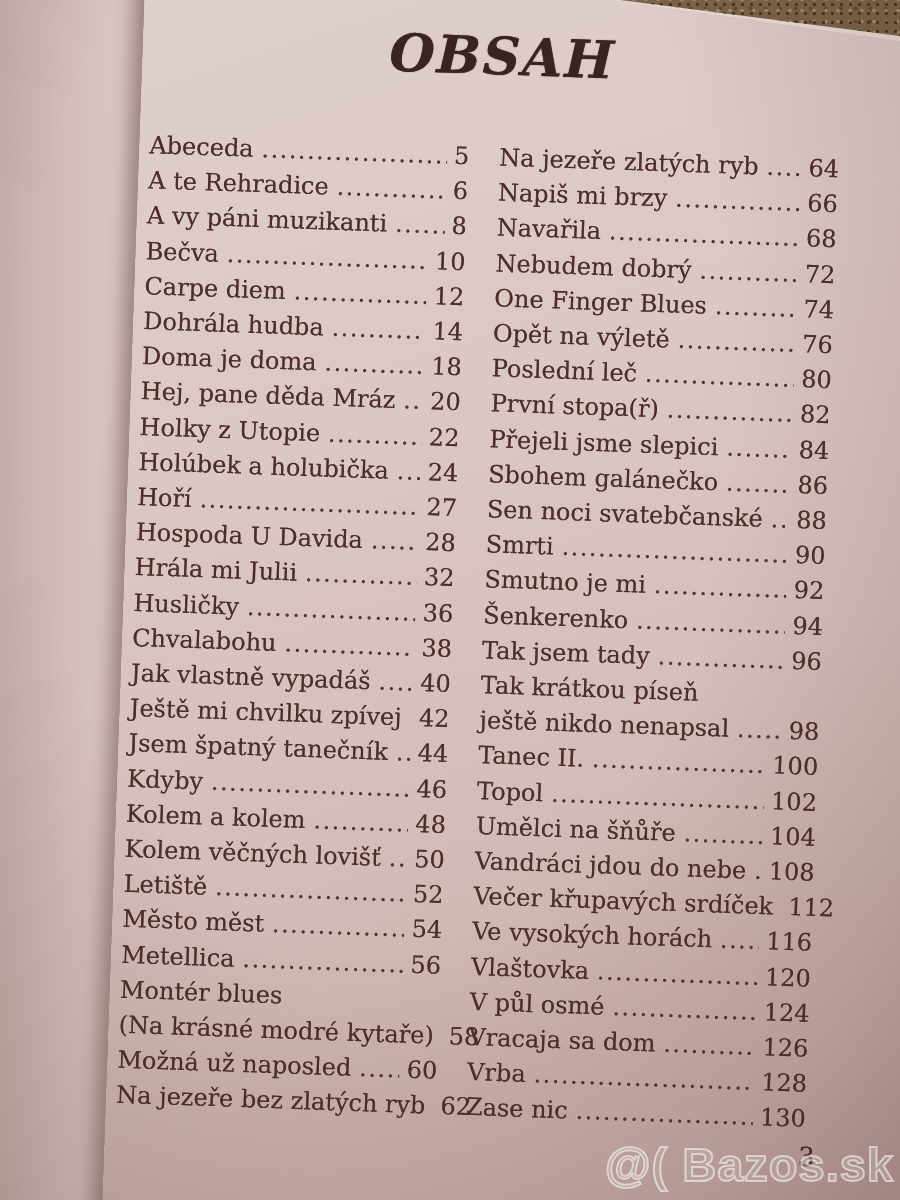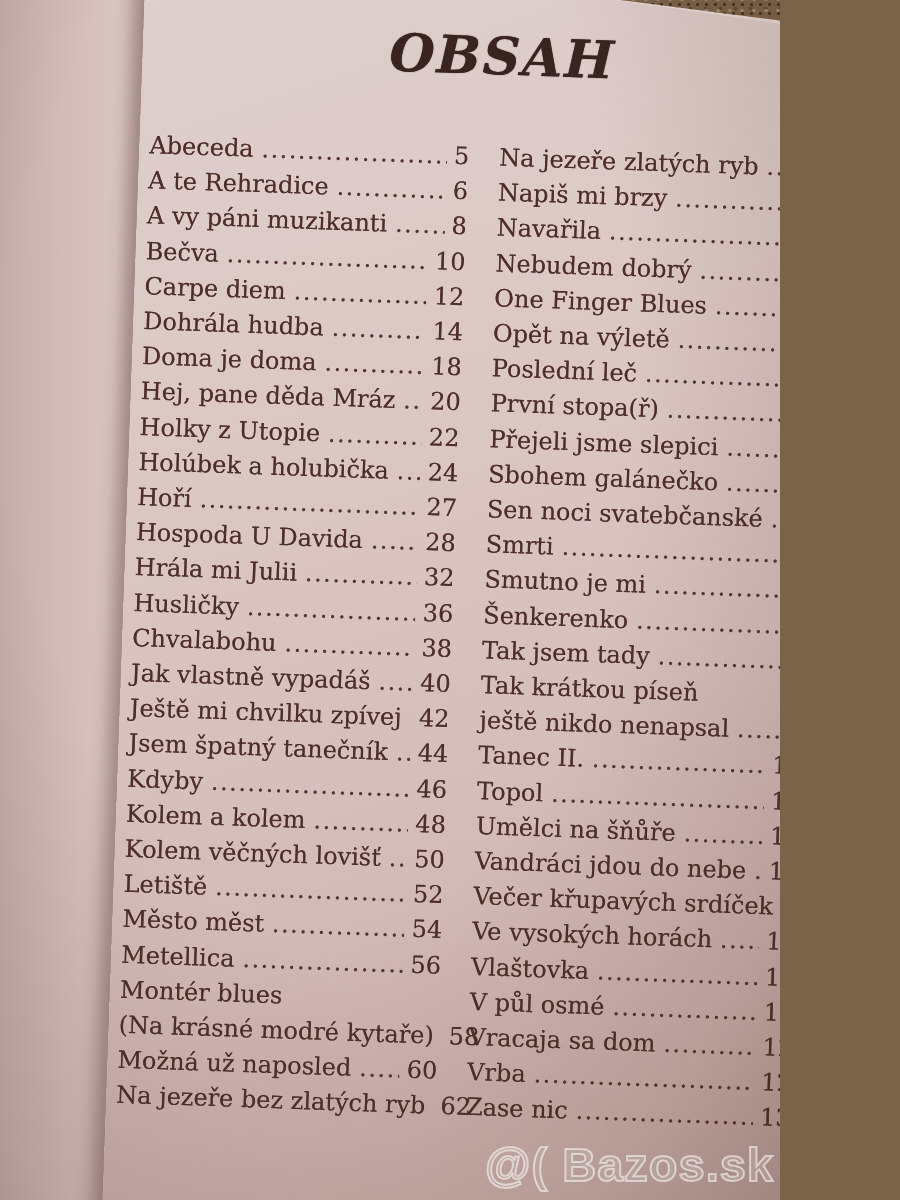--- a/index.html
+++ b/index.html
@@ -6,21 +6,21 @@
     --paper:#d8c4c1; --paper-dark:#c2a6a1; --facing:#cdb7b3;
     --ink:#4e2e29; --title-ink:#3a2420; --carpet:#7a6349;
     --carpet-dark:#43331f; --carpet-light:#a68b66; --wm:#ffffff;
   }
   html,body{margin:0;padding:0;}
   body{
     width:900px;height:1200px;overflow:hidden;
     font-family:"DejaVu Serif","Liberation Serif",serif;
     background:var(--carpet);
   }
-  .photo{position:relative;width:780px;height:1200px;overflow:hidden;}
+  .photo{position:relative;width:900px;height:1200px;overflow:hidden;}
 
   
   .carpet-bg{
     position:absolute;inset:0;
     background-color:var(--carpet);
     background-image:
       radial-gradient(var(--carpet-dark) 1.2px, transparent 2px),
       radial-gradient(var(--carpet-light) 1.3px, transparent 2.2px),
       radial-gradient(#5c4930 1.5px, transparent 2.4px);
     background-size:9px 9px,12px 11px,15px 13px;

